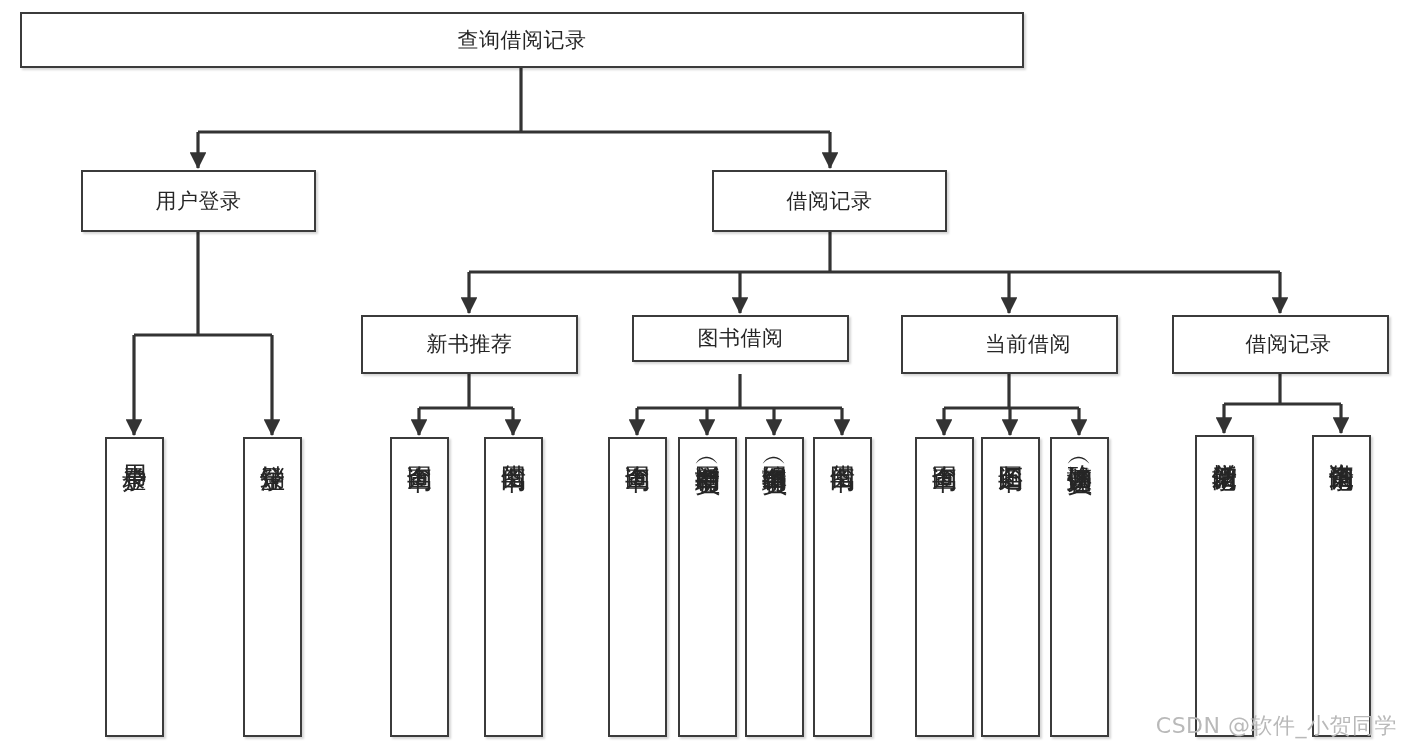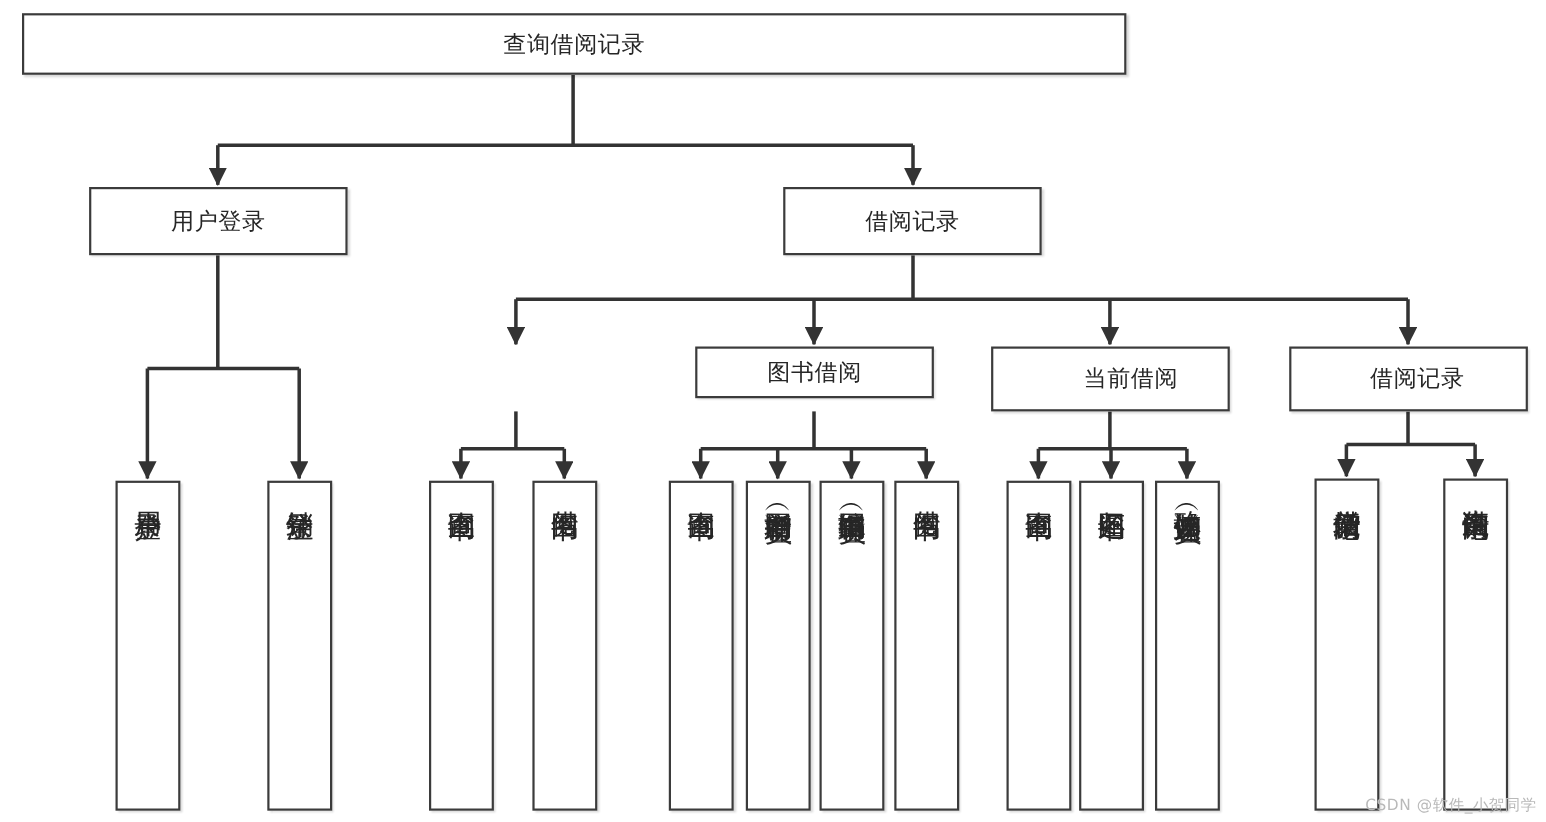--- a/index.html
+++ b/index.html
@@ -57,21 +57,21 @@
     writing-mode: vertical-rl;
     text-orientation: upright;
     font-size: 25px;
     line-height: 1.08;
     letter-spacing: 1px;
   }
   #watermark {
     position: absolute;
     right: 8px;
     bottom: 6px;
-    font-size: 14px;
+    font-size: 22px;
     color: #b9b9b9;
     letter-spacing: 0.5px;
     white-space: pre;
   }
 </style>
 </head>
 <body>
 
 <div id="canvas">
 
@@ -130,20 +130,23 @@
     <span class="lbl">查询借阅记录</span>
   </div>
 
   <div class="node horiz" style="left:81px; top:170px; width:235px; height:62px;">
     <span class="lbl">用户登录</span>
   </div>
   <div class="node horiz" style="left:712px; top:170px; width:235px; height:62px;">
     <span class="lbl">借阅记录</span>
   </div>
 
+  <div class="node horiz" style="left:361px; top:315px; width:217px; height:59px;">
+    <span class="lbl">新书推荐</span>
+  </div>
   <div class="node horiz" style="left:632px; top:315px; width:217px; height:47px;">
     <span class="lbl">图书借阅</span>
   </div>
   <div class="node horiz" style="left:901px; top:315px; width:217px; height:59px;padding-left:37px;">
     <span class="lbl">当前借阅</span>
   </div>
   <div class="node horiz" style="left:1172px; top:315px; width:217px; height:59px;padding-left:16px;">
     <span class="lbl">借阅记录</span>
   </div>
 

